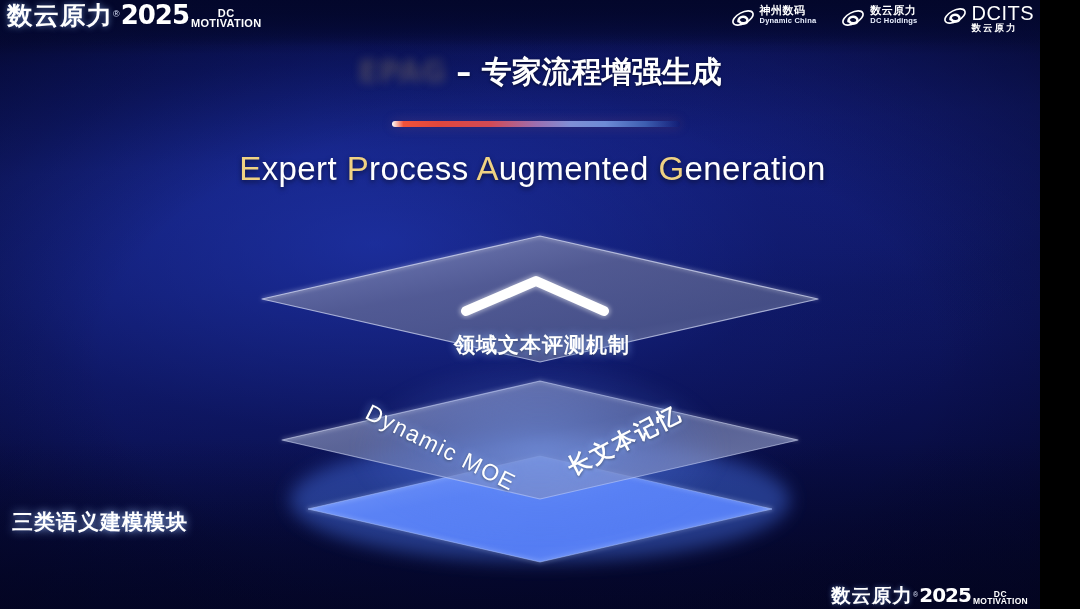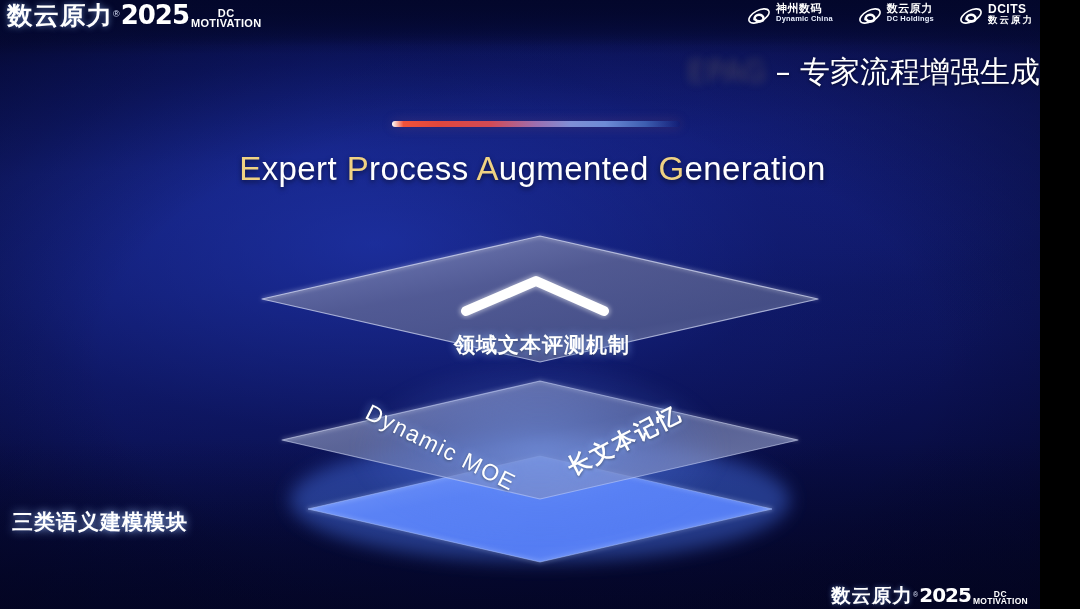--- a/index.html
+++ b/index.html
@@ -55,28 +55,28 @@
   }
 
   
   #logos{position:absolute;right:6px;top:3px;display:flex;align-items:center;gap:24px;}
   .logo{display:flex;gap:4px;}
   .swirl{width:26px;height:26px;flex:0 0 26px;}
   .logo-txt{display:flex;flex-direction:column;line-height:1.05;}
   .logo-cn{font-size:11px;font-weight:bold;color:#ffffff;letter-spacing:0.5px;white-space:nowrap;
     font-family:"DejaVu Sans","Liberation Sans",sans-serif;}
   .logo-en{font-size:7.5px;font-weight:bold;color:#eaf0ff;letter-spacing:0.2px;white-space:nowrap;}
-  .logo-big{font-size:12px;font-weight:bold;color:#ffffff;letter-spacing:0.5px;line-height:1;}
+  .logo-big{font-size:20px;font-weight:normal;color:#ffffff;letter-spacing:0.5px;line-height:1;}
   .logo-cn-sm{font-size:9.5px;font-weight:bold;color:#ffffff;letter-spacing:2px;white-space:nowrap;
     font-family:"DejaVu Sans","Liberation Sans",sans-serif;}
 
   
   #main-title{
-    position:absolute;left:0;right:0;top:52px;text-align:right;
-    font-size:30px;font-weight:normal;white-space:nowrap;
+    position:absolute;left:0;right:0;top:52px;text-align:center;
+    font-size:30px;font-weight:bold;white-space:nowrap;
     font-family:"DejaVu Sans","Liberation Sans",sans-serif;
     padding-left:40px;
   }
   #main-title .epag{
     color:#f2d98a;
     background:linear-gradient(180deg,#fdf3c4 0%, #e8c463 48%, #caa martin 49%, #d9b25c 60%, #f6e6a8 100%);
     -webkit-background-clip:text;background-clip:text;-webkit-text-fill-color:transparent;
     text-shadow:0 0 10px rgba(230,190,90,0.25);
   }
   #main-title .rest{color:#ffffff;text-shadow:0 1px 3px rgba(0,0,0,0.55);}

